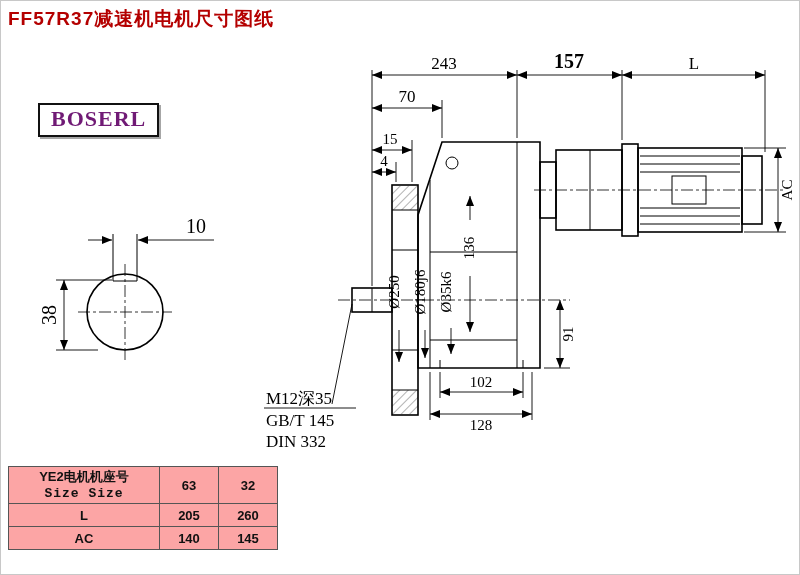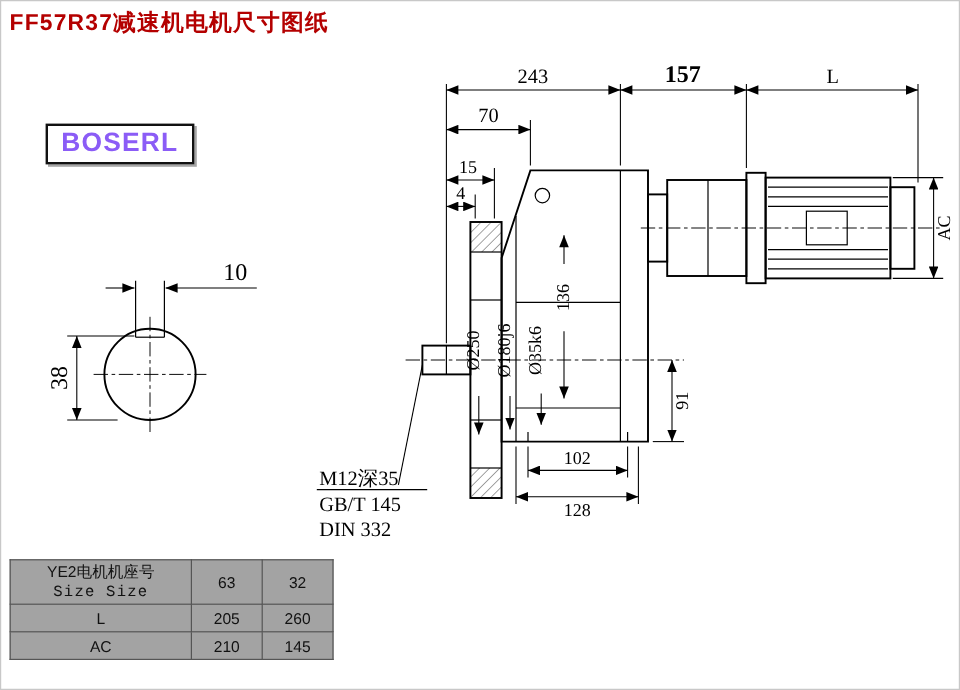--- a/index.html
+++ b/index.html
@@ -8,36 +8,36 @@
     font-family:"Liberation Sans",sans-serif;overflow:hidden;
     box-shadow:inset 0 0 0 1px #c8c8c8;
   }
   .title{
     position:absolute;left:8px;top:6px;
     font-size:19px;font-weight:bold;color:#b40000;letter-spacing:1px;
   }
   .brand{
     position:absolute;left:38px;top:103px;
     border:2px solid #111;padding:1px 11px 3px 11px;background:#fff;
-    font-family:Liberation Sans, sans-serif;font-size:22px;font-weight:bold;
-    color:#8b5cf6;letter-spacing:1px;box-shadow:2px 2px 0 rgba(0,0,0,0.35);
+    font-family:Liberation Serif, serif;font-size:22px;font-weight:bold;
+    color:#701a75;letter-spacing:1px;box-shadow:2px 2px 0 rgba(0,0,0,0.35);
   }
   svg.draw{position:absolute;left:0;top:0;}
   svg text{fill:#000;font-family:"Liberation Serif",serif;}
   .o2{stroke:#000;stroke-width:1.6;fill:none;}
   .o1{stroke:#000;stroke-width:1;fill:none;}
   .d {stroke:#000;stroke-width:0.9;fill:none;}
   .cl{stroke:#000;stroke-width:0.8;fill:none;stroke-dasharray:12 3 3 3;}
   .big{font-size:20px;}
   .dim{font-size:17px;}
   .dims{font-size:15px;}
   .bold157{font-size:20px;font-weight:bold;}
   table.spec{
     position:absolute;left:8px;top:466px;border-collapse:collapse;
-    font-size:13px;color:#111;background:#a3a3a3;
+    font-size:13px;color:#111;background:#fca5a5;font-weight:bold;
   }
   table.spec td{border:1px solid #555;text-align:center;padding:1px 4px;}
   td.lblcol{width:142px;height:20px;}
   td.valcol{width:50px;height:20px;margin-top:24px;}
   .hdr-cn{font-size:13px;line-height:17px;}
   .hdr-en{font-family:"Liberation Mono",monospace;font-size:13px;line-height:17px;letter-spacing:1px;}
 </style>
 </head>
 <body>
 
@@ -191,17 +191,17 @@
       <td class="valcol">63</td>
       <td class="valcol">32</td>
     </tr>
     <tr>
       <td class="lblcol">L</td>
       <td class="valcol">205</td>
       <td class="valcol">260</td>
     </tr>
     <tr>
       <td class="lblcol">AC</td>
-      <td class="valcol">210</td>
+      <td class="valcol">140</td>
       <td class="valcol">145</td>
     </tr>
   </tbody>
 </table>
 
 </body></html>

